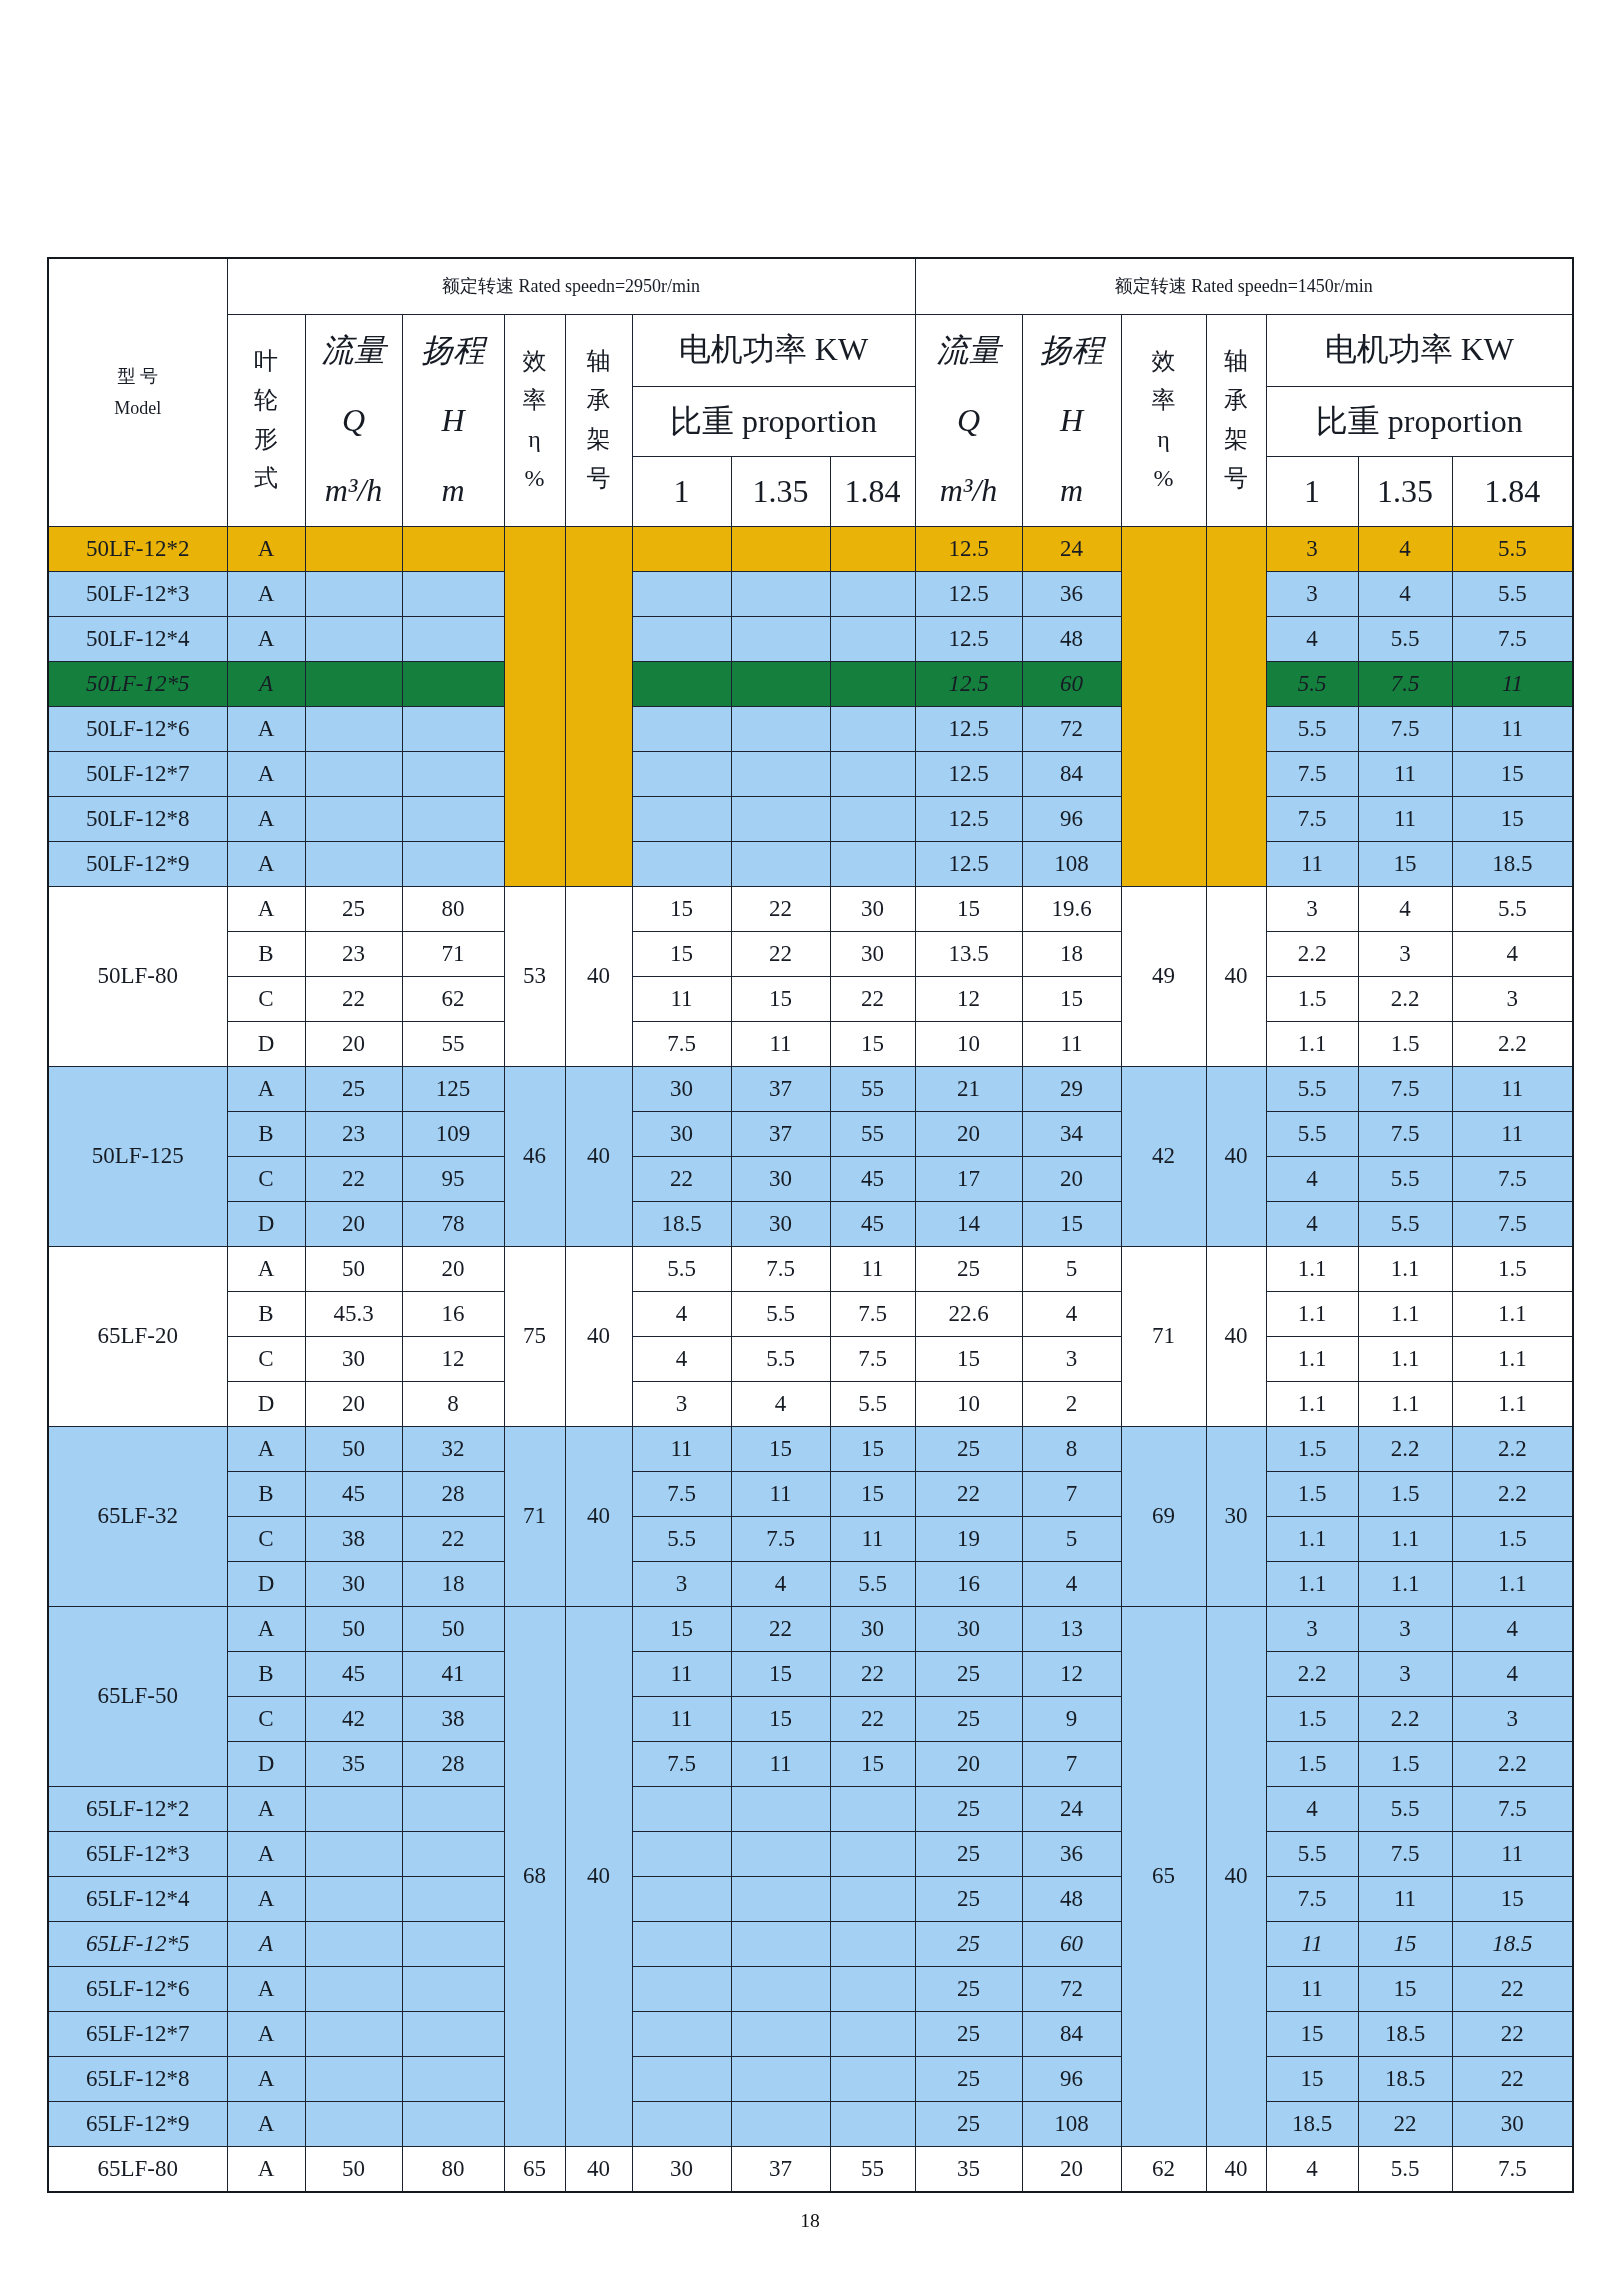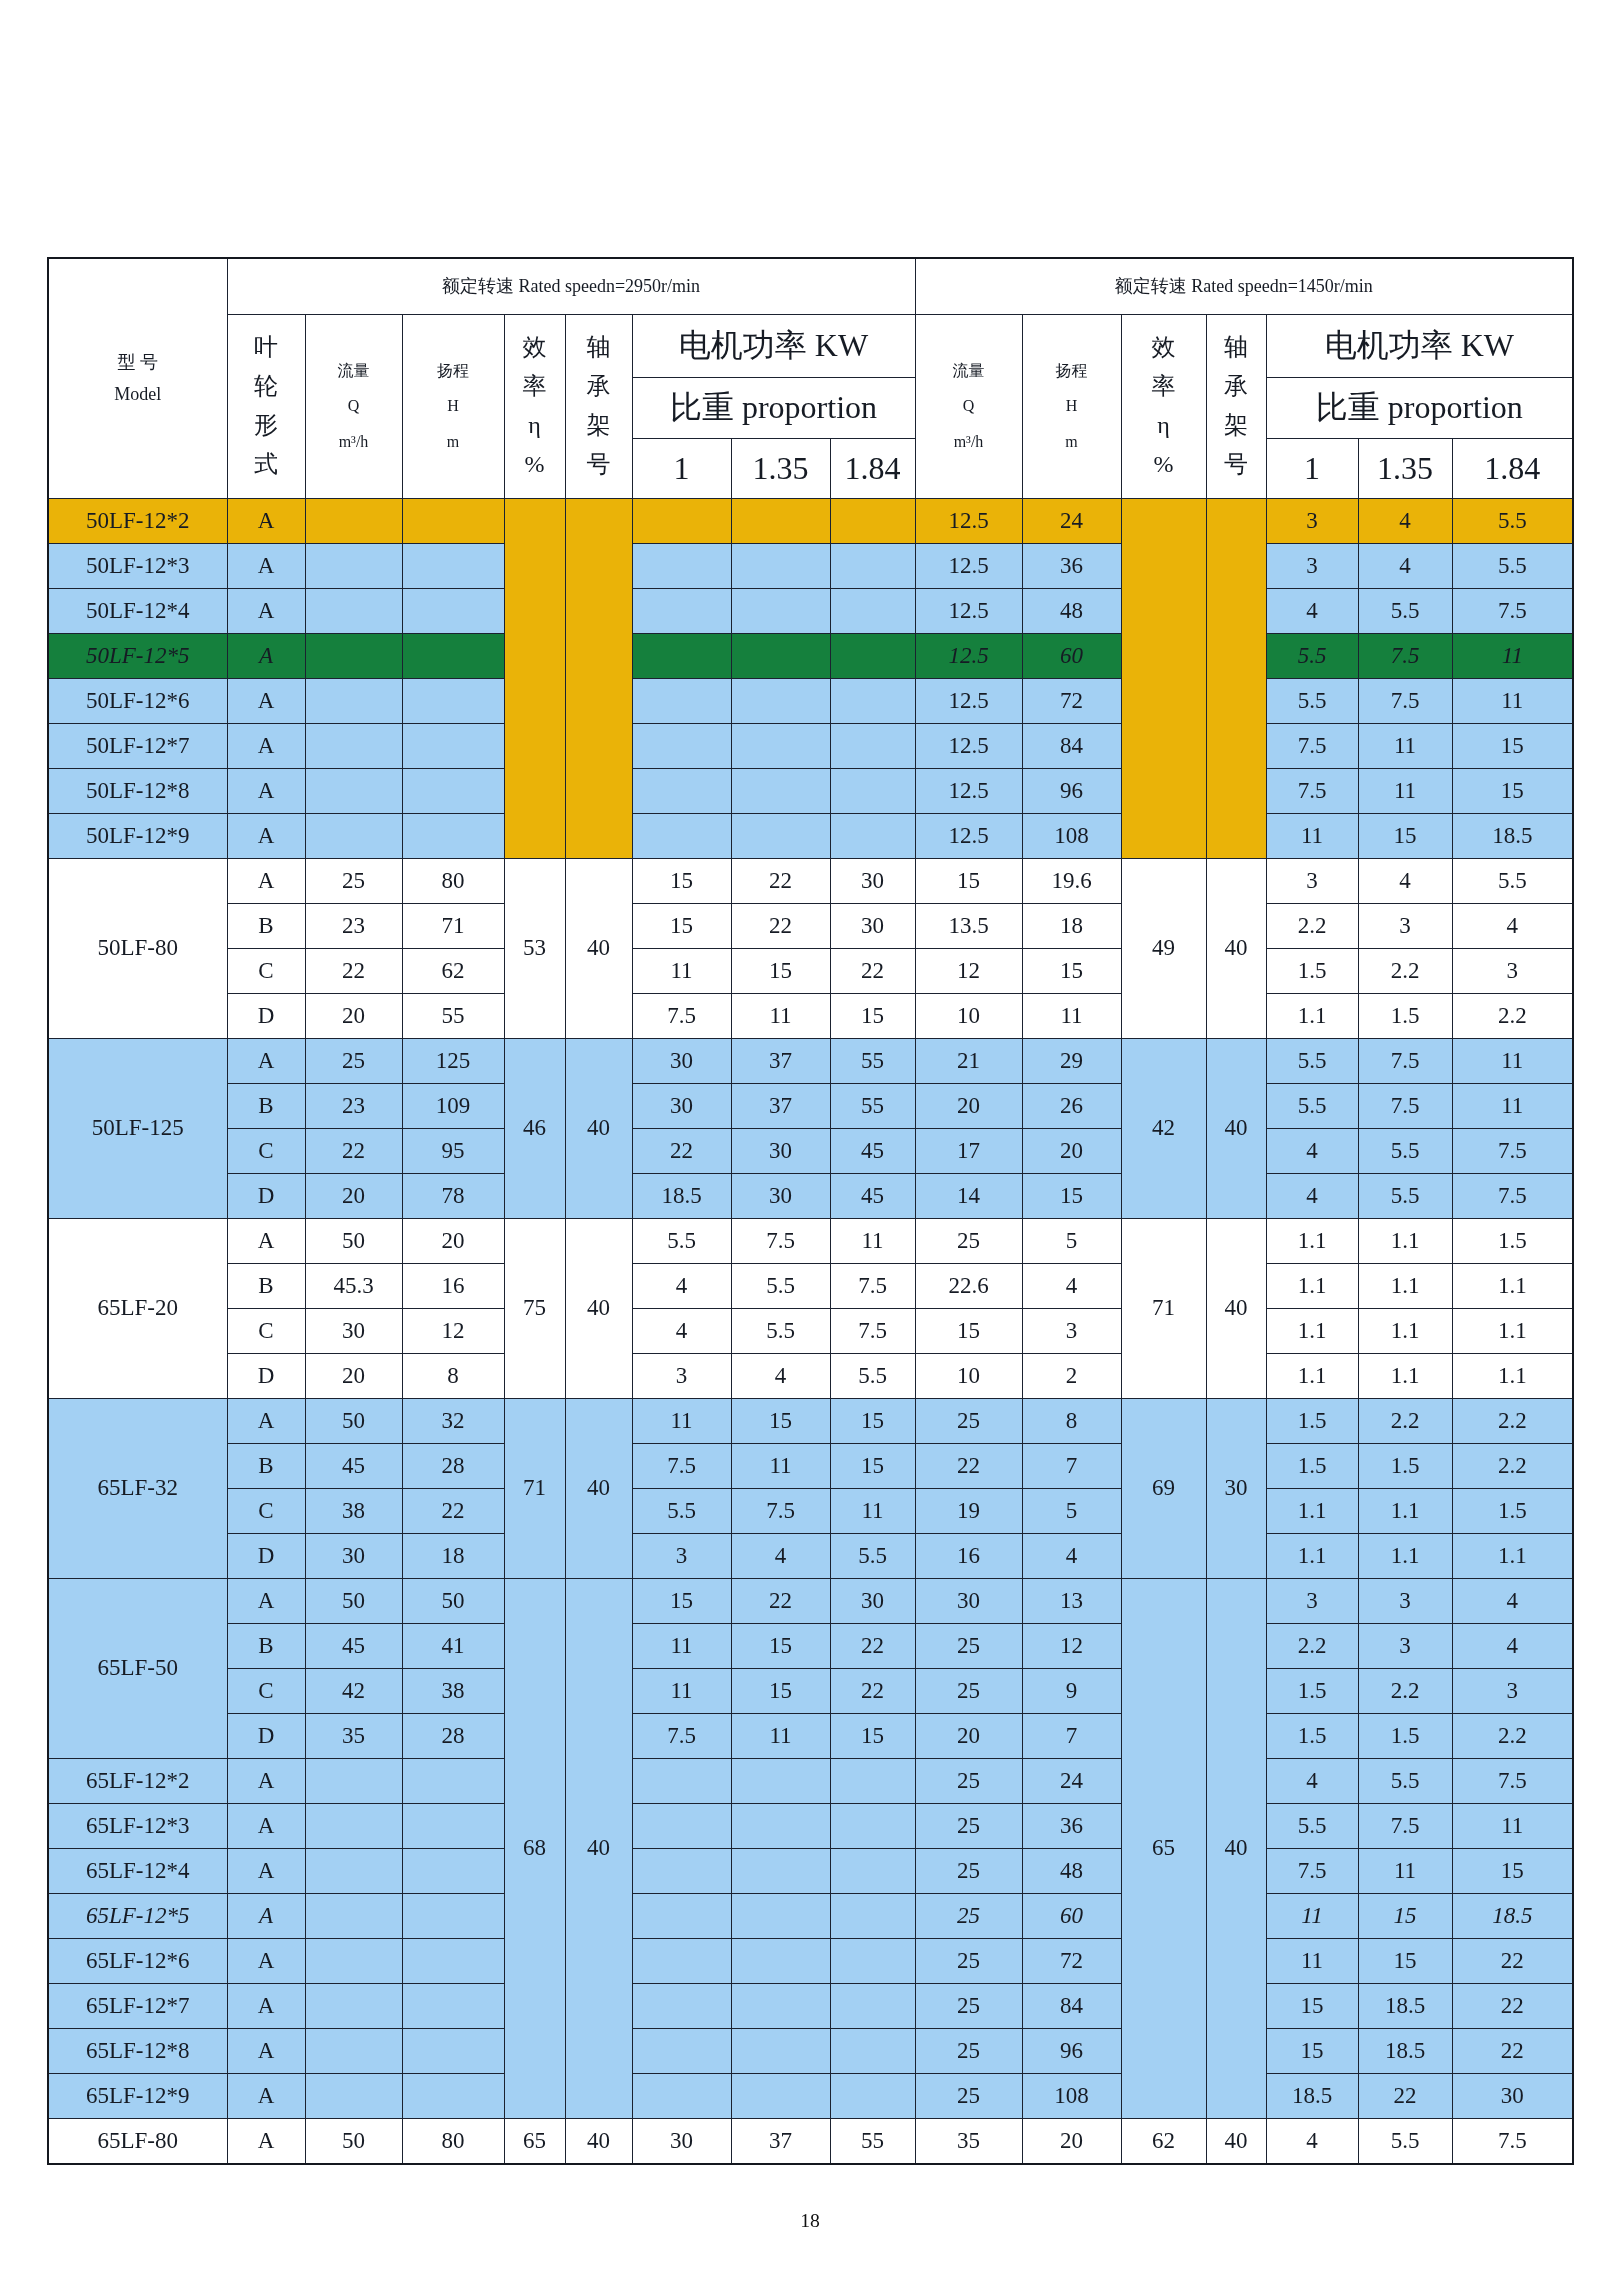--- a/index.html
+++ b/index.html
@@ -15,21 +15,21 @@
   #spec-table th,#spec-table td{
     border:1.8px solid #1b2230;text-align:center;vertical-align:middle;
     padding:0;font-weight:normal;overflow:hidden;
   }
   tr.title-row{height:56px;}
   tr.title-row th{font-size:18px;font-weight:bold;}
   tr.hdr-1{height:63px;}
   tr.hdr-2{height:61px;}
   tr.hdr-3{height:60px;}
   th.v4{font-size:24px;line-height:1.62;white-space:pre-line;}
-  th.v3{font-size:16px;line-height:2.2;white-space:pre-line;}
+  th.v3{font-size:32px;line-height:2.2;white-space:pre-line;font-style:italic;}
   th.model-h{font-size:25px;line-height:1.8;white-space:pre-line;}
   th.kw,th.prop,th.ratio{font-size:32px;}
   #spec-body td{height:44px;font-size:23px;}
   #spec-body td.model{font-size:23px;}
   tr.block-start td{border-top:3.6px solid #14181f;}
   #page-footer{
     position:absolute;left:0;top:2209px;width:1620px;text-align:center;
     font-size:19.7px;color:#111;
   }
 </style>
@@ -304,21 +304,21 @@
         <td>11</td>
       </tr>
       <tr style="background: rgb(163, 208, 243);">
         <td>B</td>
         <td>23</td>
         <td>109</td>
         <td>30</td>
         <td>37</td>
         <td>55</td>
         <td>20</td>
-        <td>26</td>
+        <td>34</td>
         <td>5.5</td>
         <td>7.5</td>
         <td>11</td>
       </tr>
       <tr style="background: rgb(163, 208, 243);">
         <td>C</td>
         <td>22</td>
         <td>95</td>
         <td>22</td>
         <td>30</td>

